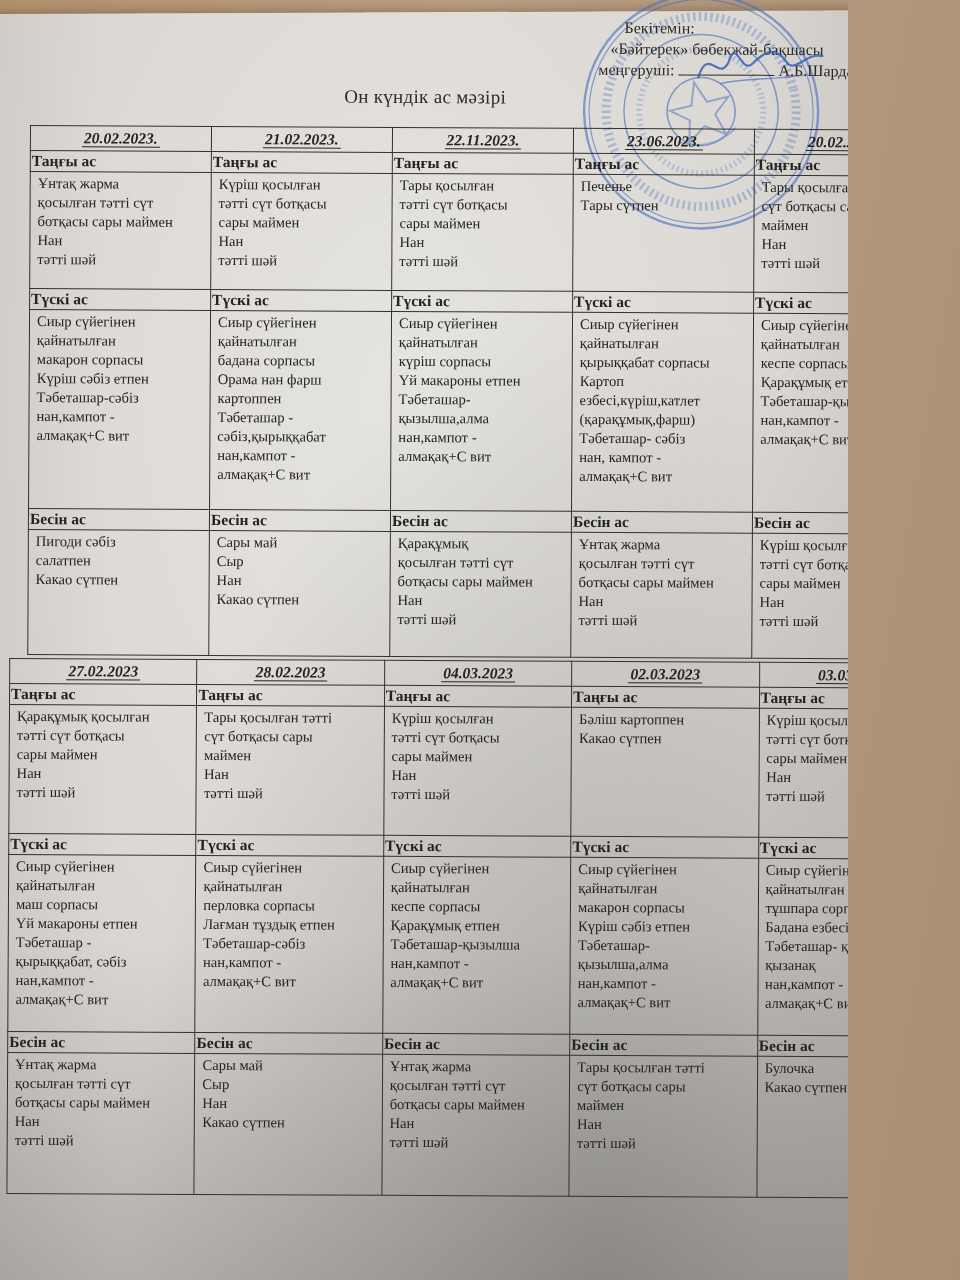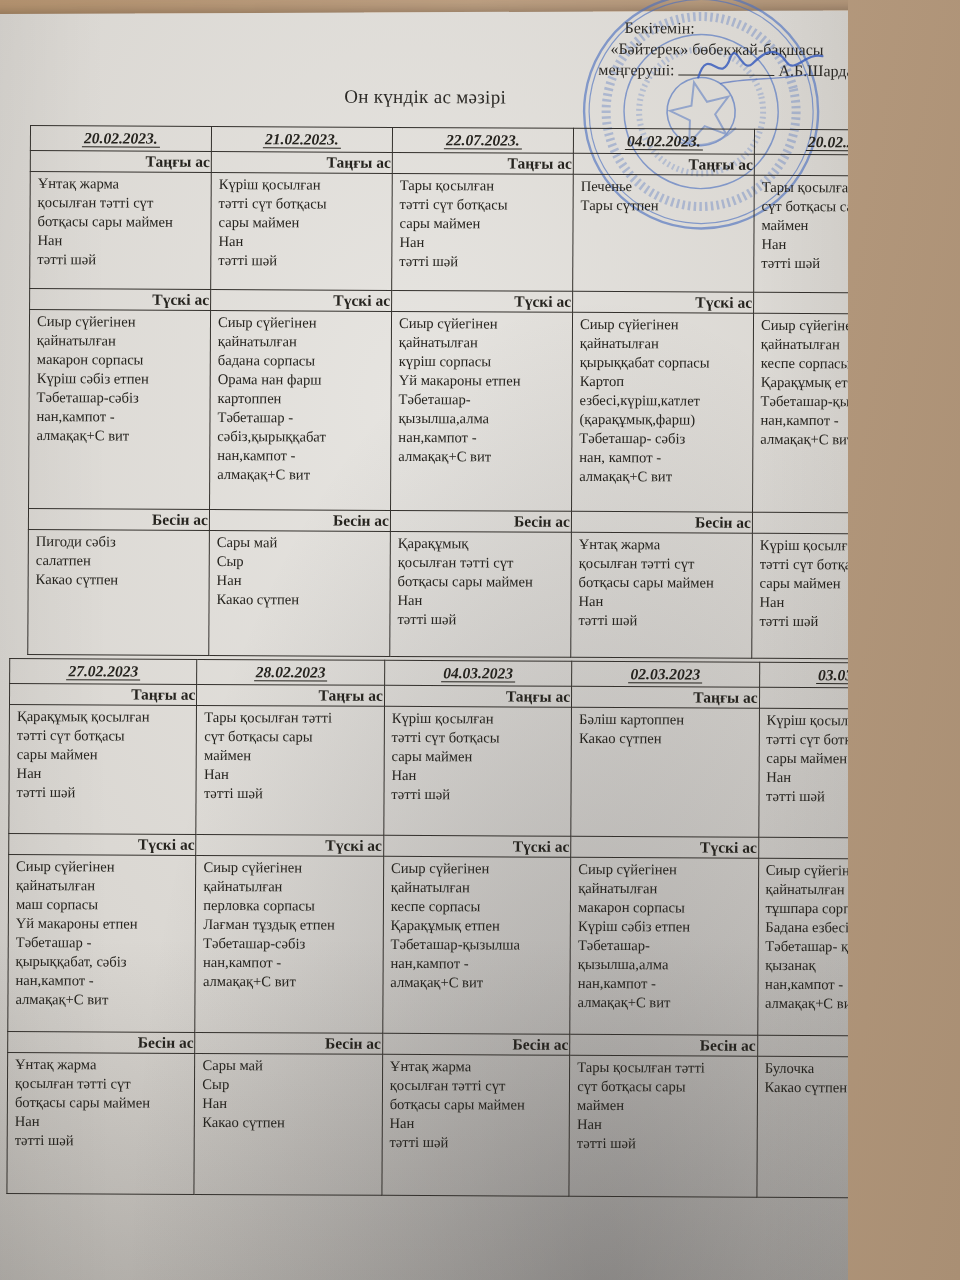--- a/index.html
+++ b/index.html
@@ -28,21 +28,21 @@
   .doc-title{position:absolute;left:0;top:84px;width:960px;text-align:center;padding-right:110px;box-sizing:border-box;
     font-size:19px;color:#2c2a26;letter-spacing:0.3px;}
   .stamp{position:absolute;left:575px;top:-18px;opacity:0.62;transform:rotate(-14deg);}
   .signature{position:absolute;left:690px;top:30px;opacity:0.85;}
   table{border-collapse:collapse;table-layout:fixed;position:absolute;background:transparent;}
   #week1{left:30px;top:125px;width:906px;}
   #week2{left:12px;top:658px;width:938px;}
   td{border:1.6px solid #34312d;color:#26241f;overflow:hidden;}
   td.date{font-weight:bold;font-style:italic;text-align:center;font-size:15.5px;}
   td.date span{border-bottom:1.5px solid #26241f;padding:0 2px;margin-top:40px;}
-  td.mh{font-weight:bold;text-align:right;font-size:15.5px;}
+  td.mh{font-weight:bold;text-align:left;font-size:15.5px;}
   td.cc{vertical-align:top;white-space:pre-line;font-size:14.6px;line-height:1.3;padding:2px 3px 2px 7px;}
   tr.r-date{height:25px;} tr.r-mh{height:21px;}
   #week1 tr.r-bf{height:117px;} #week1 tr.r-ln{height:199px;} #week1 tr.r-sn{height:125px;}
   #week2 tr.r-bf{height:129px;} #week2 tr.r-ln{height:177px;} #week2 tr.r-sn{height:141px;}
 </style>
 </head>
 <body>
 
 <div class="photo">
   <div class="paper"></div>
@@ -77,22 +77,22 @@
       <path d="M30 50 C55 44, 90 46, 118 40" fill="none" stroke="#3c5fbe" stroke-width="1.4" opacity="0.7"></path>
     </svg>
 
     <div class="doc-title">Он күндік ас мәзірі</div>
 
     <table id="week1">
       <tbody>
           <tr class="r-date">
         <td class="date"><span>20.02.2023.</span></td>
         <td class="date"><span>21.02.2023.</span></td>
-        <td class="date"><span>22.07.2023.</span></td>
-        <td class="date"><span>04.02.2023.</span></td>
+        <td class="date"><span>22.11.2023.</span></td>
+        <td class="date"><span>23.06.2023.</span></td>
         <td class="date"><span>20.02.2023.</span></td>
       </tr>
       <tr class="r-mh">
         <td class="mh">Таңғы ас</td>
         <td class="mh">Таңғы ас</td>
         <td class="mh">Таңғы ас</td>
         <td class="mh">Таңғы ас</td>
         <td class="mh">Таңғы ас</td>
       </tr>
       <tr class="r-bf">

